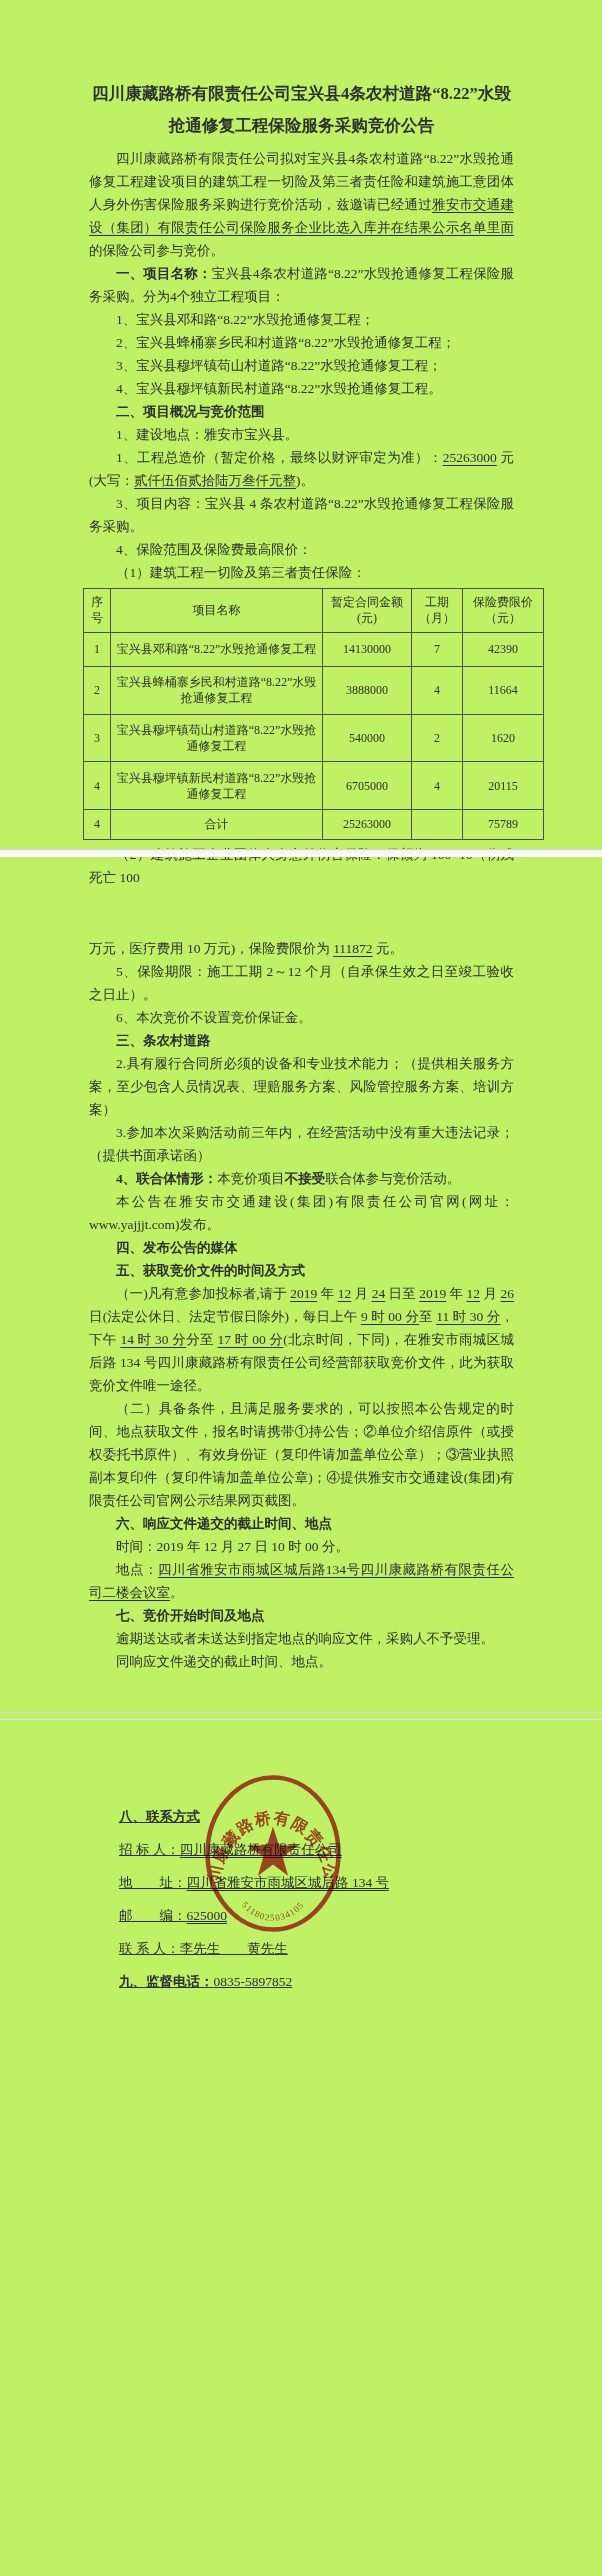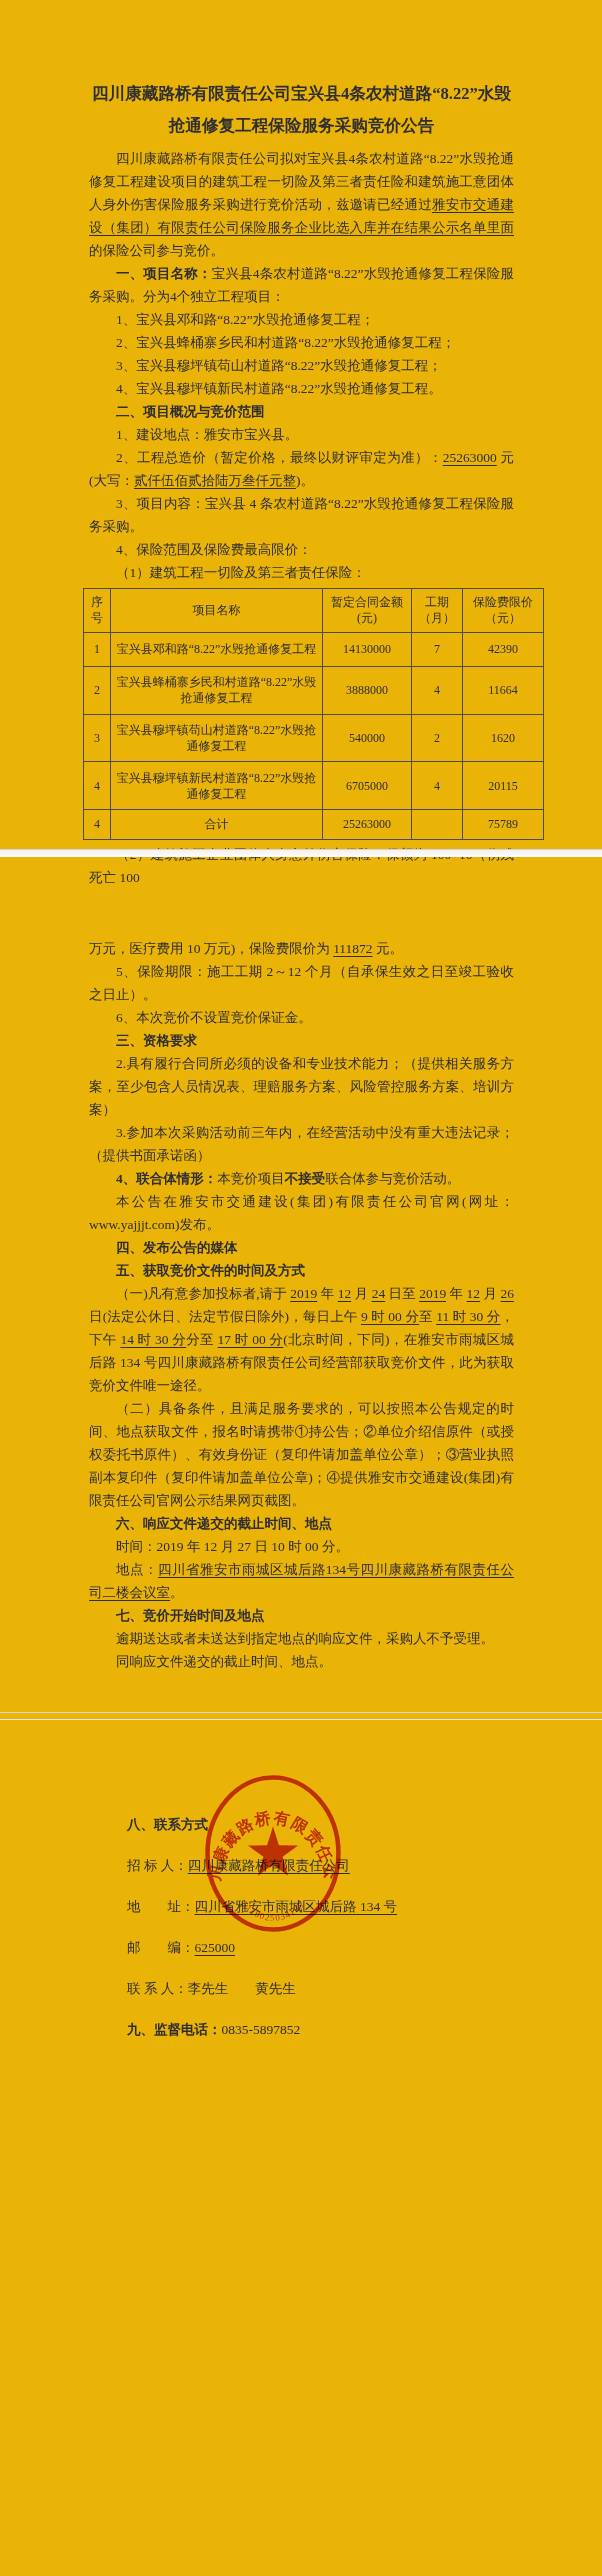--- a/index.html
+++ b/index.html
@@ -1,16 +1,16 @@
 <!DOCTYPE html>
 <html style="font-size:12px"><head>
 <meta charset="utf-8">
 <style>
   html,body{margin:0;padding:0;background:#eceaeb;}
-  #page{position:relative;width:602px;height:2576px;margin:0 auto;background:#eab308;
+  #page{position:relative;width:602px;height:2576px;margin:0 auto;background:#bef264;
         font-family:"Liberation Serif","DejaVu Serif",serif;color:#2e2e33;overflow:hidden;}
   
   .divider{position:absolute;left:0;width:100%;height:0;border-top:0.8px solid #d8d4d5;}
   .divider.soft{border-top:0.8px solid #e8e5e6;}
   .band{position:absolute;left:0;width:100%;height:6.8px;background:linear-gradient(#f3f1f1,#fdfcfd);border-top:1.5px solid #d6d2d3;}
   
   .flow{position:absolute;left:89px;width:425px;font-size:13.5px;line-height:23px;}
   .flow p{margin:0;text-align:justify;}
   .ind{text-indent:2em;}
   .b{font-weight:bold;}
@@ -18,21 +18,21 @@
   h1.doc-title{margin:0 0 4.5px 0;font-size:16.6px;font-weight:bold;text-align:center;line-height:32px;}
   
   table.ins{border-collapse:collapse;width:461px;margin:4.5px 0 3px -6px;font-size:12px;line-height:16px;
             text-align:center;}
   table.ins th,table.ins td{border:0.8px solid #4c4c52;font-weight:normal;padding:2.3px 3px;}
   table.ins col.c0{width:27px;} table.ins col.c1{width:212px;} table.ins col.c2{width:89px;}
   table.ins col.c3{width:51px;} table.ins col.c4{width:81px;}
   tr.hd th{height:38px;} tr.r1 td{height:29px;} tr.r2 td,tr.r3 td,tr.r4 td{height:42px;} tr.rt td{height:24px;}
   
   .contact{position:absolute;left:111px;top:1796px;font-size:13.5px;line-height:25px;}
-  .contact p{margin:16px;}
+  .contact p{margin:8px;text-decoration:underline;}
   
   .seal{position:absolute;left:203px;top:1772px;width:140px;height:163px;opacity:.9;mix-blend-mode:multiply;}
 </style>
 </head>
 <body>
 
 <div id="page">
 
   <div class="flow" style="top:78px;">
     <h1 class="doc-title">四川康藏路桥有限责任公司宝兴县4条农村道路“8.22”水毁抢通修复工程保险服务采购竞价公告</h1>
@@ -40,21 +40,21 @@
     <p class="ind"><span>四川康藏路桥有限责任公司拟对宝兴县4条农村道路“8.22”水毁抢通修复工程建设项目的建筑工程一切险及第三者责任险和建筑施工意团体人身外伤害保险服务采购进行竞价活动，兹邀请已经通过</span><span class="u">雅安市交通建设（集团）有限责任公司保险服务企业比选入库并在结果公示名单里面</span><span>的保险公司参与竞价。</span></p>
 
     <p class="ind"><span class="b">一、项目名称：</span><span>宝兴县4条农村道路“8.22”水毁抢通修复工程保险服务采购。分为4个独立工程项目：</span></p>
     <p class="ind">1、宝兴县邓和路“8.22”水毁抢通修复工程；</p>
     <p class="ind">2、宝兴县蜂桶寨乡民和村道路“8.22”水毁抢通修复工程；</p>
     <p class="ind">3、宝兴县穆坪镇苟山村道路“8.22”水毁抢通修复工程；</p>
     <p class="ind">4、宝兴县穆坪镇新民村道路“8.22”水毁抢通修复工程。</p>
 
     <p class="ind b">二、项目概况与竞价范围</p>
     <p class="ind">1、建设地点：雅安市宝兴县。</p>
-    <p class="ind"><span>2、工程总造价（暂定价格，最终以财评审定为准）：</span><span class="u">25263000</span><span> 元(大写：</span><span class="u">贰仟伍佰贰拾陆万叁仟元整</span><span>)。</span></p>
+    <p class="ind"><span>1、工程总造价（暂定价格，最终以财评审定为准）：</span><span class="u">25263000</span><span> 元(大写：</span><span class="u">贰仟伍佰贰拾陆万叁仟元整</span><span>)。</span></p>
     <p class="ind">3、项目内容：宝兴县 4 条农村道路“8.22”水毁抢通修复工程保险服务采购。</p>
     <p class="ind">4、保险范围及保险费最高限价：</p>
     <p class="ind">（1）建筑工程一切险及第三者责任保险：</p>
 
     <table class="ins">
       <colgroup>
           <col class="c0">
           <col class="c1">
           <col class="c2">
           <col class="c3">
@@ -109,21 +109,21 @@
     <p class="ind">（2）建筑施工企业团体人身意外伤害保险：保额为 100+10（伤残死亡 100</p>
   </div>
 
   <div class="band" style="top:849px;"></div>
 
   <div class="flow" style="top:937px;">
     <p><span>万元，医疗费用 10 万元)，保险费限价为 </span><span class="u">111872</span><span> 元。</span></p>
     <p class="ind">5、保险期限：施工工期 2～12 个月（自承保生效之日至竣工验收之日止）。</p>
     <p class="ind">6、本次竞价不设置竞价保证金。</p>
 
-    <p class="ind b">三、资格要求</p>
+    <p class="ind b">三、条农村道路</p>
     <p class="ind">2.具有履行合同所必须的设备和专业技术能力；（提供相关服务方案，至少包含人员情况表、理赔服务方案、风险管控服务方案、培训方案）</p>
     <p class="ind">3.参加本次采购活动前三年内，在经营活动中没有重大违法记录；（提供书面承诺函）</p>
     <p class="ind"><span class="b">4、联合体情形：</span><span>本竞价项目</span><span class="b">不接受</span><span>联合体参与竞价活动。</span></p>
 
     <p class="ind">本公告在雅安市交通建设(集团)有限责任公司官网(网址：www.yajjjt.com)发布。</p>
     <p class="ind b">四、发布公告的媒体</p>
 
     <p class="ind b">五、获取竞价文件的时间及方式</p>
     <p class="ind"><span>（一)凡有意参加投标者,请于 </span><span class="u">2019</span><span> 年 </span><span class="u">12</span><span> 月 </span><span class="u">24</span><span> 日至 </span><span class="u">2019</span><span> 年 </span><span class="u">12</span><span> 月 </span><span class="u">26</span><span> 日(法定公休日、法定节假日除外)，每日上午 </span><span class="u">9 时 00 分</span><span>至 </span><span class="u">11 时 30 分</span><span>，下午 </span><span class="u">14 时 30 分</span><span>分至 </span><span class="u">17 时 00 分</span><span>(北京时间，下同)，在雅安市雨城区城后路 134 号四川康藏路桥有限责任公司经营部获取竞价文件，此为获取竞价文件唯一途径。</span></p>
     <p class="ind">（二）具备条件，且满足服务要求的，可以按照本公告规定的时间、地点获取文件，报名时请携带①持公告；②单位介绍信原件（或授权委托书原件）、有效身份证（复印件请加盖单位公章）；③营业执照副本复印件（复印件请加盖单位公章)；④提供雅安市交通建设(集团)有限责任公司官网公示结果网页截图。</p>

